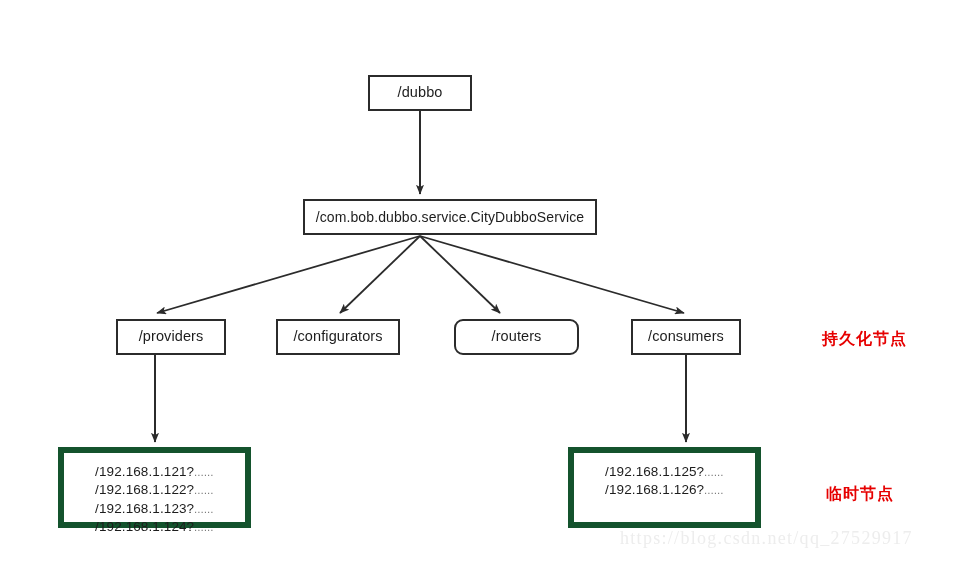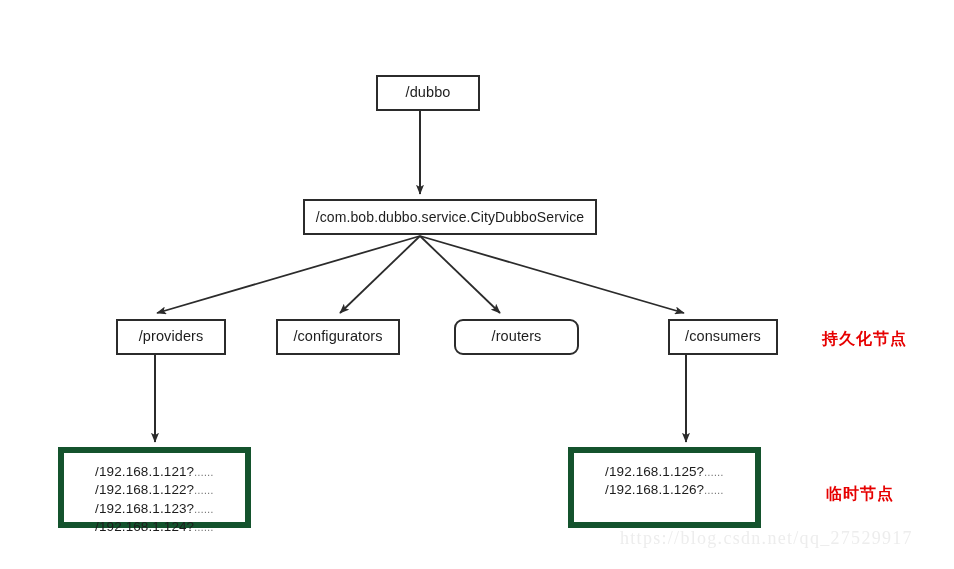--- a/index.html
+++ b/index.html
@@ -32,26 +32,26 @@
     display: flex;
     align-items: center;
     justify-content: center;
     text-align: center;
     font-size: 14.5px;
     line-height: 1.18;
     letter-spacing: 0.1px;
     padding: 0 4px;
     z-index: 2;
   }
-  .node-root     { left: 376px; top: 75px;  width: 104px; height: 36px; }
+  .node-root     { left: 368px; top: 75px;  width: 104px; height: 36px; }
   .node-service  { left: 273px; top: 199px; width: 294px; height: 36px; font-size: 14px; margin-left: 30px; }
   .node-prov     { left: 116px; top: 319px; width: 110px; height: 36px; }
   .node-conf     { left: 276px; top: 319px; width: 124px; height: 36px; }
   .node-rout     { left: 454px; top: 319px; width: 125px; height: 36px; border-radius: 9px; }
-  .node-cons     { left: 668px; top: 319px; width: 110px; height: 36px; }
+  .node-cons     { left: 631px; top: 319px; width: 110px; height: 36px; }
 
   .leafbox {
     position: absolute;
     box-sizing: border-box;
     border: 6px solid #14532d;
     background: #ffffff;
     z-index: 2;
     display: flex;
     flex-direction: column;
     align-items: center;

